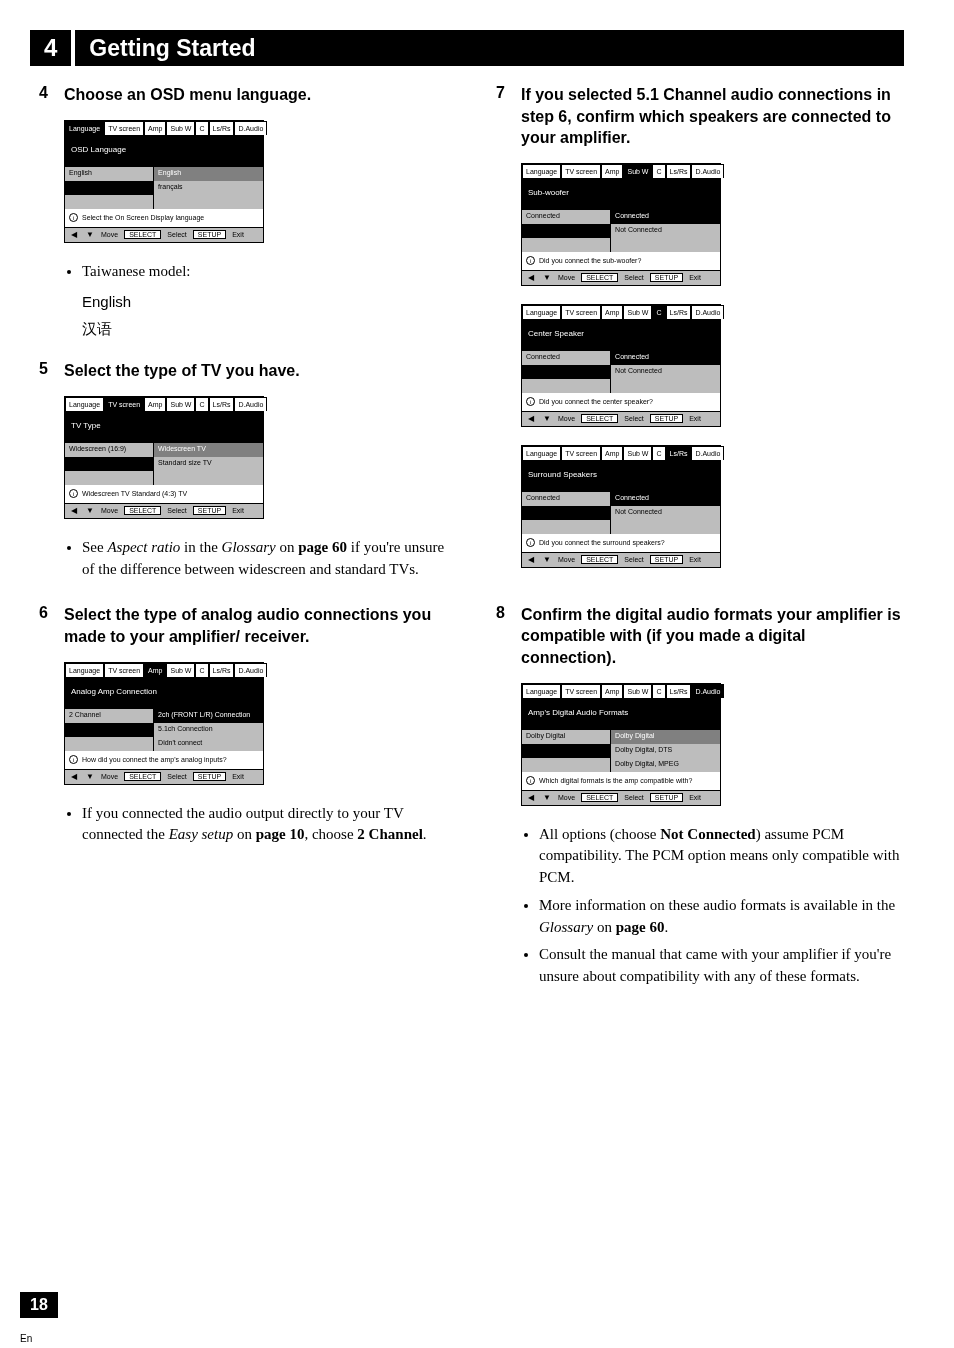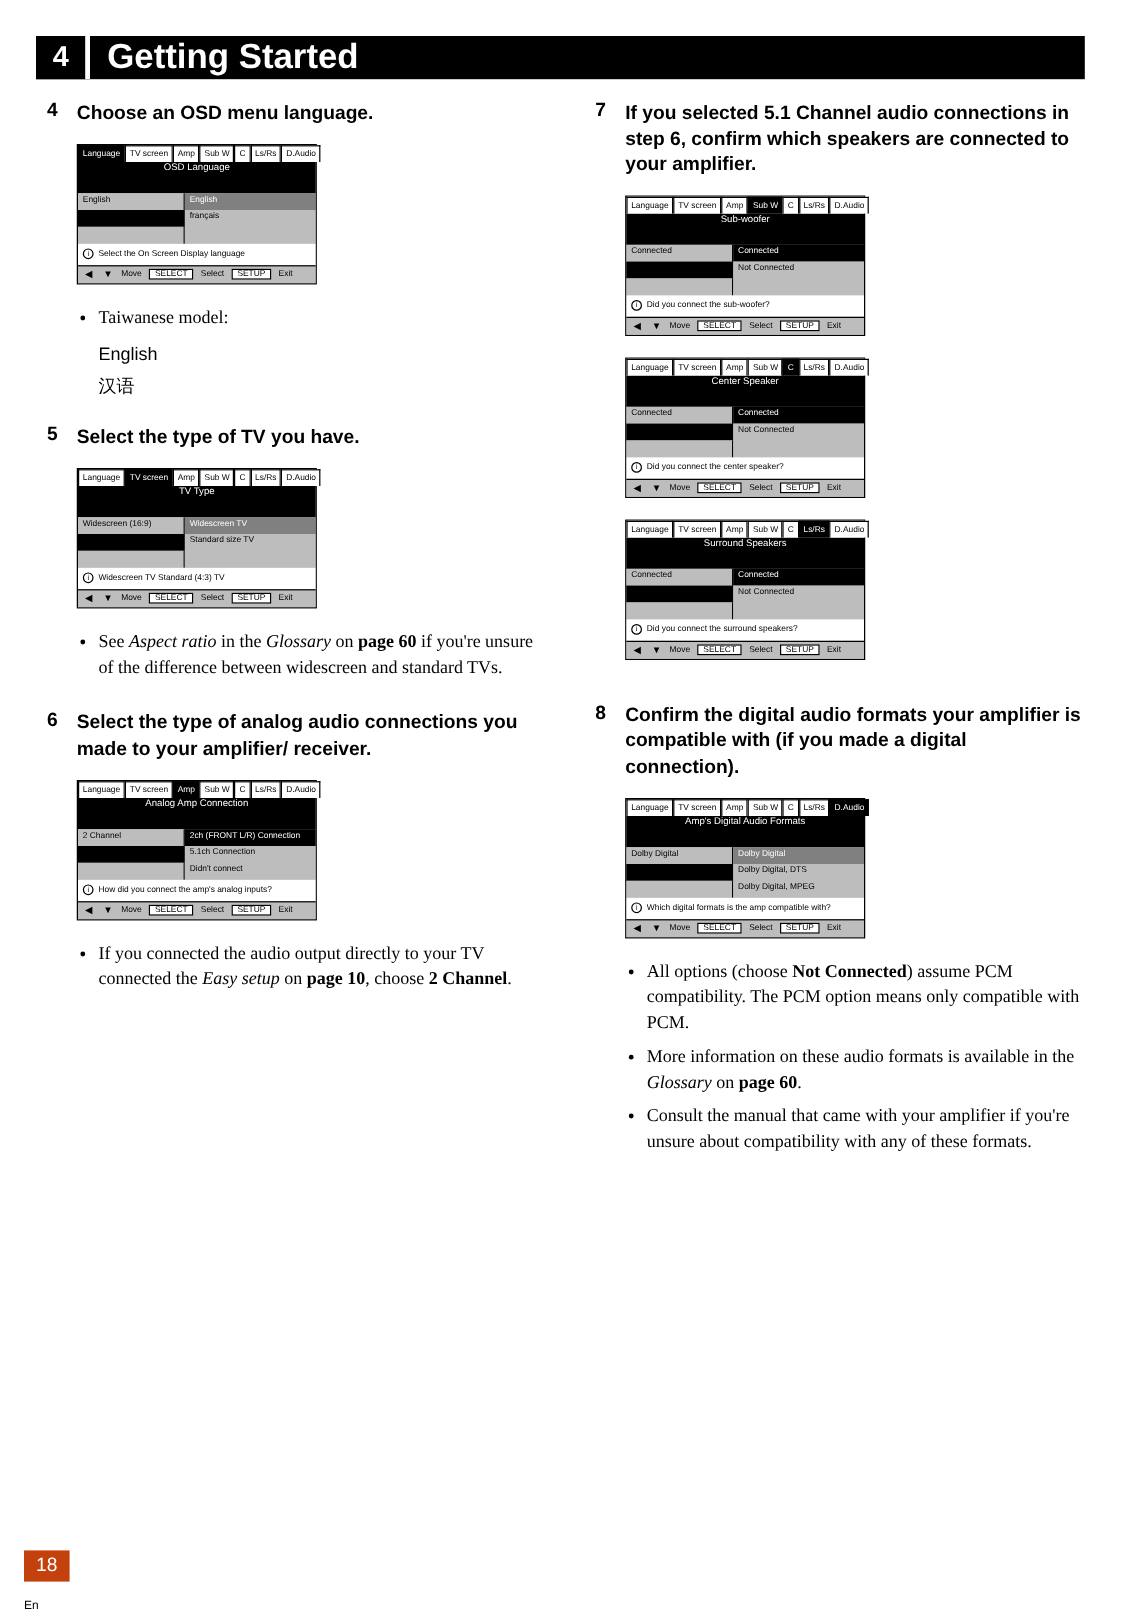--- a/index.html
+++ b/index.html
@@ -25,21 +25,21 @@
       color: #fff;
       font-size: 24px;
       font-weight: bold;
       padding: 0 14px;
       border-right: 4px solid #fff;
       height: 100%;
       display: flex;
       align-items: center;
     }
     .chapter-bar .title {
-      font-size: 29px;
+      font-size: 23px;
       font-weight: bold;
       padding-left: 14px;
     }
     .columns {
       display: flex;
       gap: 40px;
     }
     .col {
       flex: 1;
     }
@@ -98,23 +98,22 @@
       background: #fff;
       font-size: 7px;
       white-space: nowrap;
       display: flex;
       align-items: center;
     }
     .osd-tab.hl { background: #000; color: #fff; }
     .osd-body {
       background: #000;
       color: #fff;
-      padding: 0 6px;
+      padding: 10px 6px;
       min-height: 26px;
-      text-align: center;
     }
     .osd-body-title {
       color: #fff;
       font-size: 8px;
       margin-bottom: 3px;
     }
     .osd-row {
       display: flex;
       height: 14px;
     }
@@ -177,23 +176,23 @@
     .osd-nav .btn {
       background: #fff;
       border: 1px solid #000;
       padding: 0 4px;
       font-size: 7px;
     }
     .page-num-box {
       position: absolute;
       bottom: 30px;
       left: 20px;
-      background: #c2410c;
+      background: #000000;
       color: #fff;
-      font-weight: normal;
+      font-weight: bold;
       padding: 4px 10px;
       font-size: 16px;
     }
     .lang-code {
       position: absolute;
       bottom: 4px;
       left: 20px;
       font-size: 10px;
     }
     .italic { font-style: italic; margin-top: 12px; }

